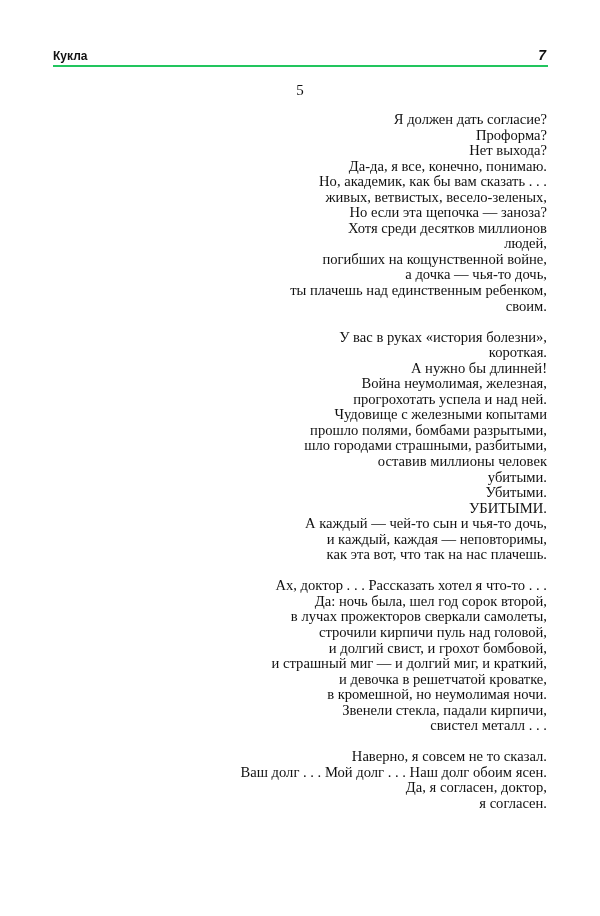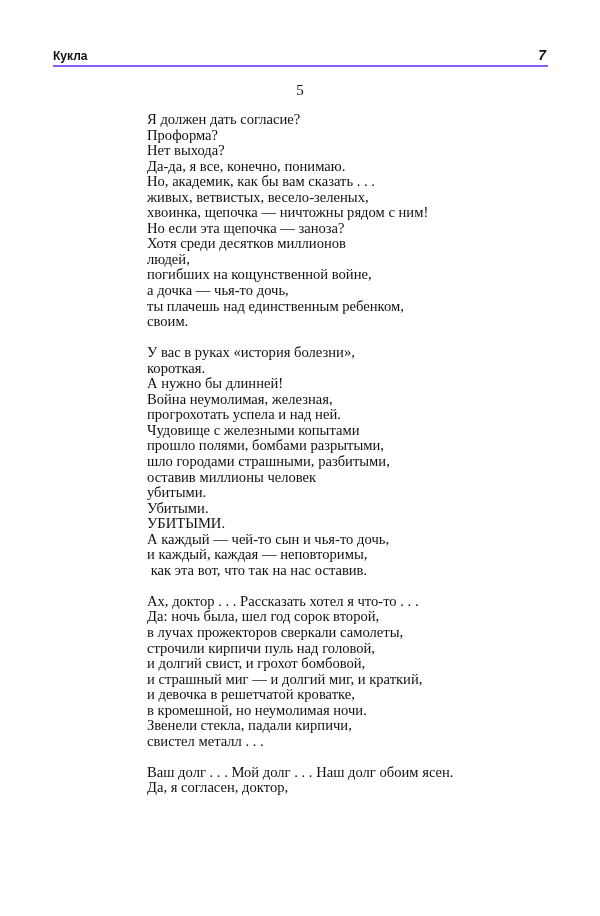--- a/index.html
+++ b/index.html
@@ -1,30 +1,30 @@
 <!DOCTYPE html>
 <html><head>
 <meta charset="utf-8">
 <style>
   html, body { margin: 0; padding: 0; background: #ffffff; }
   body { width: 600px; height: 916px; position: relative; overflow: hidden; color: #111; }
   .header {
     position: absolute; left: 53px; top: 47px; width: 495px; height: 18px;
-    border-bottom: 2px solid #8b5cf6;
+    border-bottom: 2px solid #22c55e;
     font-family: "Liberation Sans", sans-serif; font-weight: bold;
   }
   .header .title { position: absolute; left: 0; top: 2px; font-size: 12px; }
   .header .pageno { position: absolute; right: 2px; top: 0px; font-size: 14px; font-style: italic; }
   .section-no {
     position: absolute; left: 0; width: 600px; top: 82px; text-align: center;
     font-family: "Liberation Serif", serif; font-size: 15px;
   }
   .poem {
     position: absolute; left: 147px; top: 112px; width: 400px;
-    font-family: "Liberation Serif", serif; font-size: 14.6px; line-height: 15.55px;
+    font-family: "Liberation Serif", serif; font-size: 14.6px; line-height: 15.55px; text-align: right;
   }
   .stanza { margin-bottom: 15.5px; }
   .line { white-space: pre; display: block; }
 </style>
 </head>
 <body>
 
 <div class="header">
   <span class="title">Кукла</span>
   <span class="pageno">7</span>
@@ -33,21 +33,20 @@
 <div class="section-no">5</div>
 
 <div class="poem" id="poem">
     <div class="stanza">
       <span class="line">Я должен дать согласие?</span>
       <span class="line">Проформа?</span>
       <span class="line">Нет выхода?</span>
       <span class="line">Да-да, я все, конечно, понимаю.</span>
       <span class="line">Но, академик, как бы вам сказать . . .</span>
       <span class="line">живых, ветвистых, весело-зеленых,</span>
-      <span class="line">хвоинка, щепочка — ничтожны рядом с ним!</span>
       <span class="line">Но если эта щепочка — заноза?</span>
       <span class="line">Хотя среди десятков миллионов</span>
       <span class="line">людей,</span>
       <span class="line">погибших на кощунственной войне,</span>
       <span class="line">а дочка — чья-то дочь,</span>
       <span class="line">ты плачешь над единственным ребенком,</span>
       <span class="line">своим.</span>
     </div>
     <div class="stanza">
       <span class="line">У вас в руках «история болезни»,</span>
@@ -57,31 +56,33 @@
       <span class="line">прогрохотать успела и над ней.</span>
       <span class="line">Чудовище с железными копытами</span>
       <span class="line">прошло полями, бомбами разрытыми,</span>
       <span class="line">шло городами страшными, разбитыми,</span>
       <span class="line">оставив миллионы человек</span>
       <span class="line">убитыми.</span>
       <span class="line">Убитыми.</span>
       <span class="line">УБИТЫМИ.</span>
       <span class="line">А каждый — чей-то сын и чья-то дочь,</span>
       <span class="line">и каждый, каждая — неповторимы,</span>
-      <span class="line"> как эта вот, что так на нас оставив.</span>
+      <span class="line"> как эта вот, что так на нас плачешь.</span>
     </div>
     <div class="stanza">
       <span class="line">Ах, доктор . . . Рассказать хотел я что-то . . .</span>
       <span class="line">Да: ночь была, шел год сорок второй,</span>
       <span class="line">в лучах прожекторов сверкали самолеты,</span>
       <span class="line">строчили кирпичи пуль над головой,</span>
       <span class="line">и долгий свист, и грохот бомбовой,</span>
       <span class="line">и страшный миг — и долгий миг, и краткий,</span>
       <span class="line">и девочка в решетчатой кроватке,</span>
       <span class="line">в кромешной, но неумолимая ночи.</span>
       <span class="line">Звенели стекла, падали кирпичи,</span>
       <span class="line">свистел металл . . .</span>
     </div>
     <div class="stanza">
+      <span class="line">Наверно, я совсем не то сказал.</span>
       <span class="line">Ваш долг . . . Мой долг . . . Наш долг обоим ясен.</span>
       <span class="line">Да, я согласен, доктор,</span>
+      <span class="line">я согласен.</span>
     </div>
   </div>
 
 </body></html>

